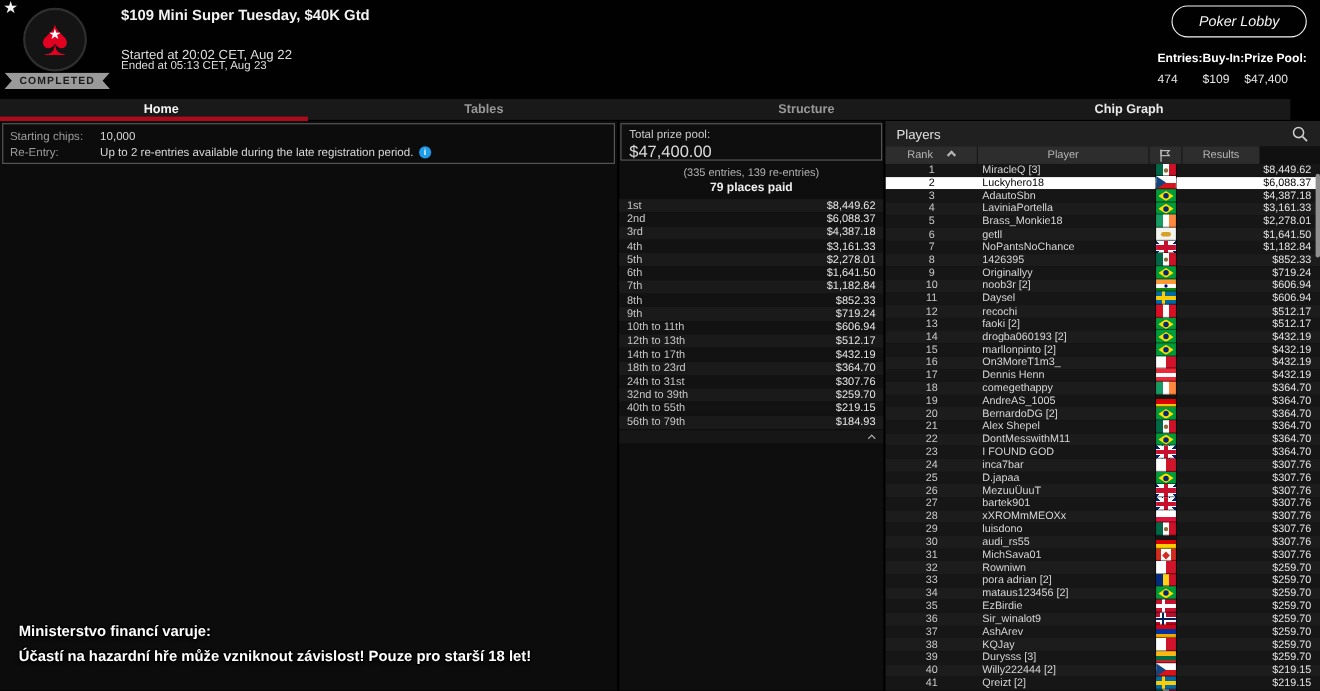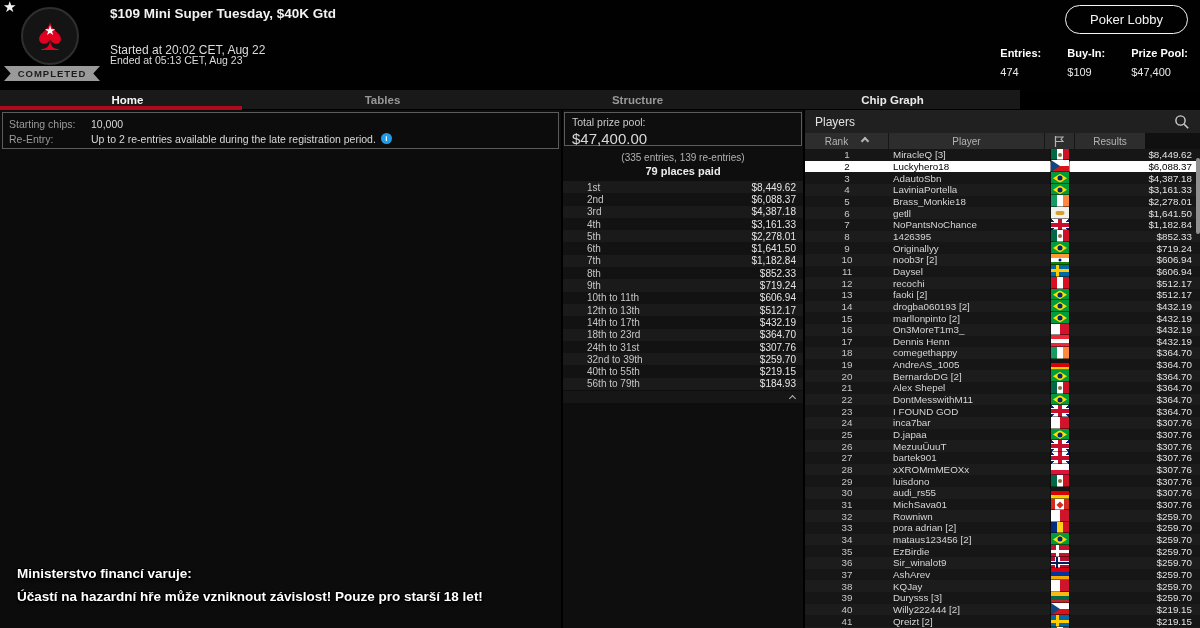--- a/index.html
+++ b/index.html
@@ -18,27 +18,27 @@
                       color:#fff; font-size:13px; }
   .ribbon { position:absolute; left:4px; top:66px; width:96px; height:15px; background:#9a9a9a;
             clip-path:polygon(0 0,100% 0,93% 50%,100% 100%,0 100%,7% 50%);
             display:flex; align-items:center; justify-content:center;
             color:#1c1c1c; font-size:9.5px; font-weight:bold; letter-spacing:1px; }
   .t-title { position:absolute; left:110px; top:6px; color:#f2f2f2; font-size:13.5px; font-weight:bold; }
   .t-start { position:absolute; left:110px; top:43px; color:#dcdcdc; font-size:12px; }
   .t-end   { position:absolute; left:110px; top:54px; color:#dcdcdc; font-size:10.5px;text-align:right; }
   .lobby-btn { position:absolute; right:12px; top:5px; height:29px; padding:0 24px;
                border:1.5px solid #f5f5f5; border-radius:16px; background:transparent;
-               color:#f5f5f5; font-size:13px; font-family:inherit; display:flex; align-items:center; cursor:pointer; }
-  .stats { position:absolute; right:12px; top:47px; display:flex; gap:26px; }
+               color:#f5f5f5; font-size:13px; font-family:inherit; display:flex; align-items:center; cursor:pointer;font-style:italic; }
+  .stats { position:absolute; right:12px; top:47px; display:flex; }
   .stat .lb { color:#fff; font-size:11px; font-weight:bold; }
   .stat .vl { color:#e8e8e8; font-size:11px; margin-top:7px; }
 
   
-  .tabbar { position:absolute; left:0; top:90px; width:1020px; height:20px; background:#191919;
+  .tabbar { position:absolute; left:0; top:90px; width:1173px; height:20px; background:#191919;
             display:flex; border-bottom:1px solid #000; }
   .tab { flex:1; position:relative; display:flex; align-items:center; justify-content:center;
          color:#989898; font-size:11.5px; font-weight:600; cursor:pointer; }
   .tab.active { color:#f5f5f5; }
   .tab.bright { color:#eaeaea; }
   .tab.active::after { content:''; position:absolute; left:0; right:13px; bottom:-1px; height:4px; background:#ad0a1c; }
 
   
   .panel { position:absolute; top:110px; bottom:0; background:#0c0c0c; }
   .left-panel  { left:0; width:561px; }
@@ -65,21 +65,21 @@
                border:1px solid #5c5c5c; padding:3px 7px; }
   .prize-box .lb { color:#c9c9c9; font-size:10.5px; }
   .prize-box .vl { color:#d9d9d9; font-size:15px; margin-top:2px; }
   .entries-note { position:absolute; left:0; top:42px; width:100%; text-align:center;
                   color:#b2b2b2; font-size:10px; }
   .places-paid  { position:absolute; left:0; top:55px; width:100%; text-align:center;
                   color:#ececec; font-size:11px; font-weight:bold; }
   .payout-list { position:absolute; left:0; top:71px; width:240px; }
   .prow { display:flex; height:12.3px; align-items:center; font-size:10px; }
   .prow.odd { background:#1a1a1a; } .prow.even { background:#121212; }
-  .prow .place { flex:1; padding-left:24px; color:#c6c6c6; }
+  .prow .place { flex:1; padding-left:7px; color:#c6c6c6; }
   .prow .amt { padding-right:7px; color:#e6e6e6; }
   .scrollup { position:absolute; left:0; top:281px; width:240px; height:12px; background:#161616;
               display:flex; justify-content:flex-end; align-items:center; padding-right:8px; cursor:pointer; }
 
   .chev { display:inline-block; width:6px; height:6px; border-left:2px solid #b5b5b5;
           border-top:2px solid #b5b5b5; transform:rotate(45deg); }
   .chev.sm { width:5px; height:5px; border-width:1.5px; margin-bottom:-3px; }
 
   
   .players-title { position:absolute; left:0; top:0; width:395px; height:23px; background:#202020;

